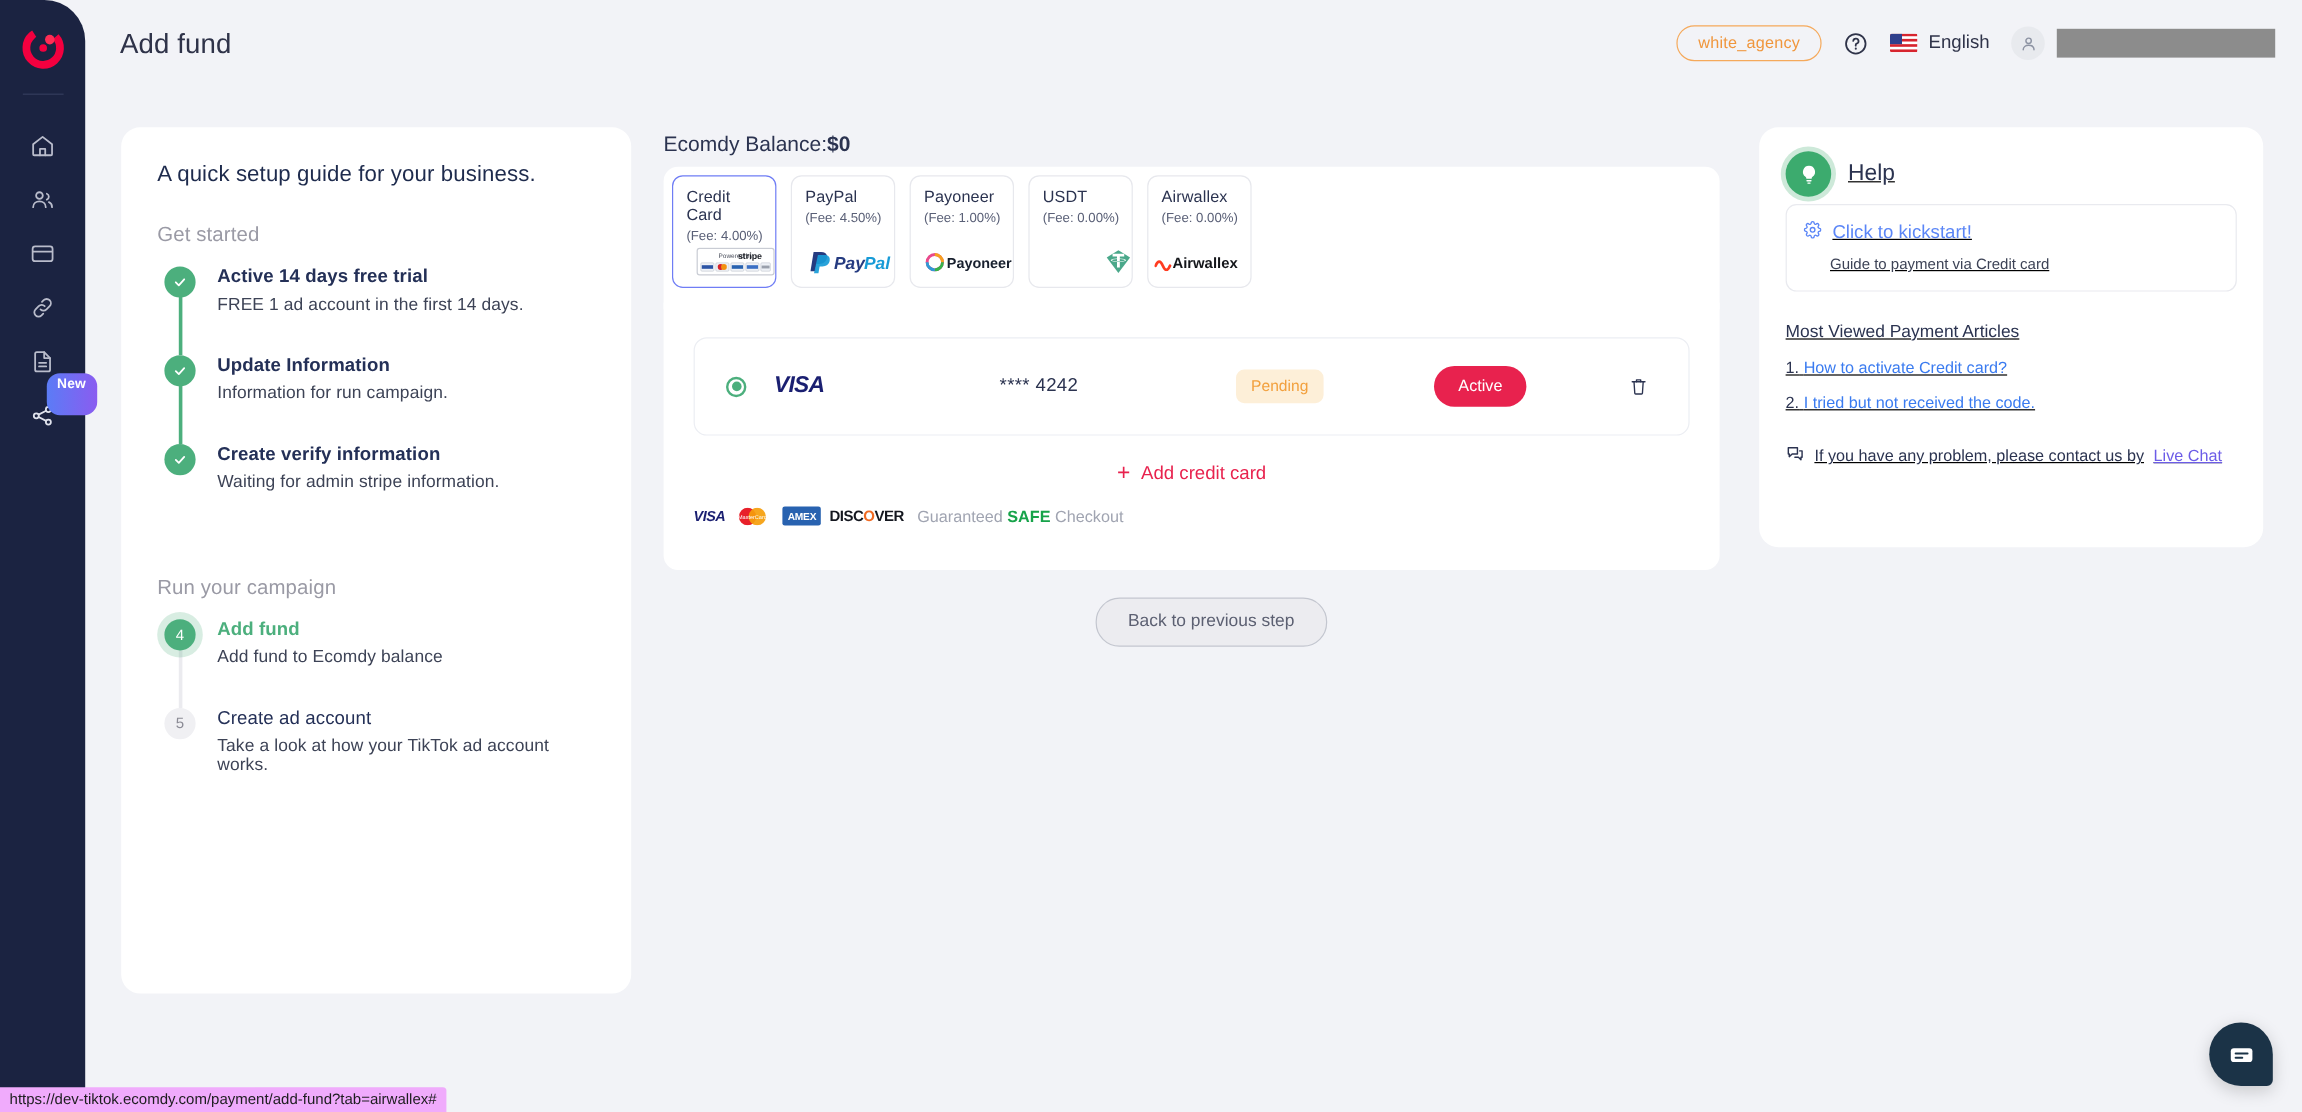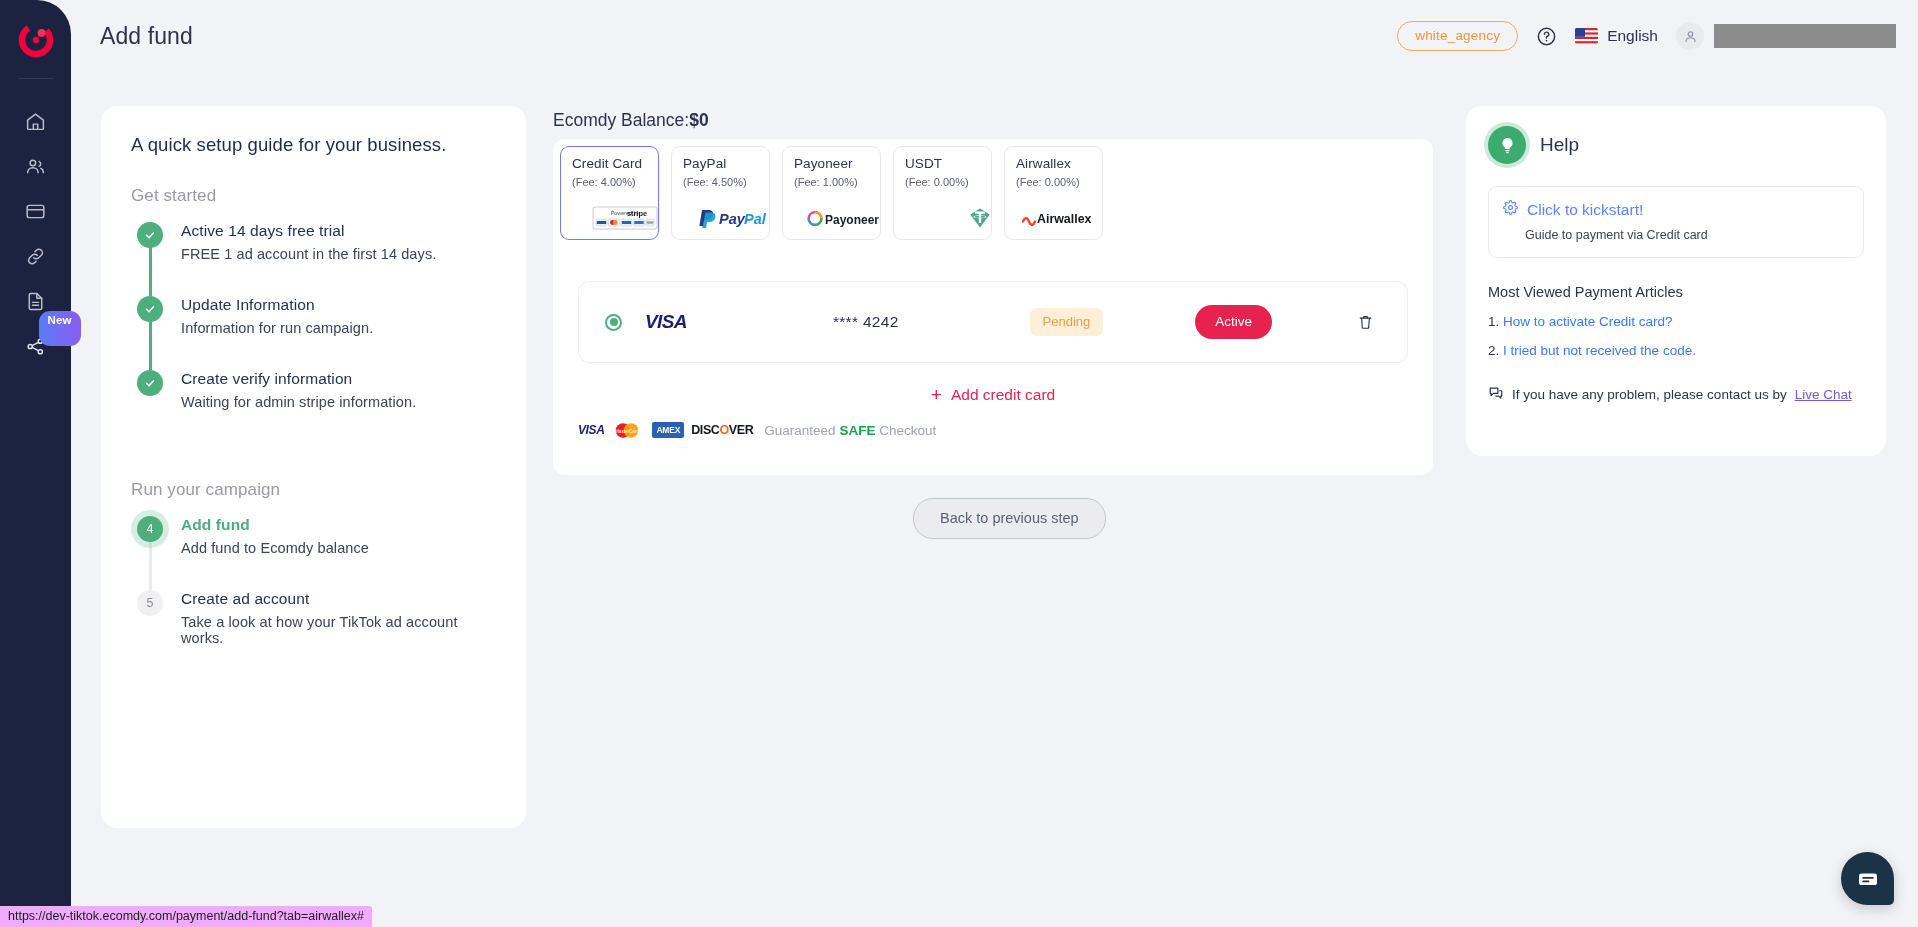--- a/index.html
+++ b/index.html
@@ -79,39 +79,39 @@
     width: 26px; height: 26px; border-radius: 50%;
     display: flex; align-items: center; justify-content: center;
     font-size: 12.5px; color: #fff; flex: 0 0 26px; z-index: 2;
   }
   .bullet.done { background: #4caf7d; }
   .bullet.current { background: #4caf7d; box-shadow: 0 0 0 6px rgba(76,175,125,.22); }
   .bullet.todo { background: #f0f0f3; color: #8b8b95; box-shadow:none;}
   .connector { width: 3px; flex: 1; background: #4caf7d; margin-top: -2px; }
   .connector.grey { background: #ebebef; }
   .step-body { padding-left: 12px; padding-bottom: 34px; }
-  .step-title { font-size: 15.5px; color: #243057; font-weight: 400; letter-spacing:.1px;}
+  .step-title { font-size: 15.5px; color: #243057; font-weight: 700; letter-spacing:.1px;}
   .step-title.green { color: #4caf7d; font-weight: 600; }
   .step-title.plain { font-weight: 400; color:#243057;}
   .step-desc { font-size: 14.5px; color: #3d4356; margin-top: 6px; letter-spacing:.1px;}
 
   
   .balance {
     position: absolute; left: 553px; top: 110px;
     font-size: 17.5px; color: #2b3350;
   }
   .balance b { font-weight: 700; }
   .tabs-panel {
     position: absolute; left: 553px; top: 139px;
     width: 880px; height: 119px;
     background: #fff; border-radius: 12px 12px 0 0;
     display: flex; align-items: flex-start; gap: 12px; padding: 7px 0 0 7px;
   }
   .tab {
-    width: 99px; height: 94px; border: 1px solid #e7e8ed; border-radius: 9px;
+    width: 87px; height: 94px; border: 1px solid #e7e8ed; border-radius: 9px;
     background: #fff; padding: 9px 9px 0 11px; cursor: pointer; position: relative;
   }
   .tab.active { border: 1.5px solid #6f7df5; }
   .tab-name { font-size: 13.5px; color: #2b3350; letter-spacing:.1px;}
   .tab-fee { font-size: 11px; color: #5a6077; margin-top: 5px; }
   .tab-logo { position: absolute; bottom: 10px; left: 0; width: 100%; display: flex; align-items: center; justify-content: flex-end; height: 22px;}
 
   .cards-panel {
     position: absolute; left: 553px; top: 252px;
     width: 880px; height: 223px;
@@ -158,31 +158,31 @@
   .back-btn {
     position: absolute; left: 913px; top: 498px;
     padding: 11px 26px 12px; border-radius: 20px; border: 1px solid #c3c6cf;
     background: #ececf0; color: #5c6072; font-size: 14.5px; cursor: pointer;
   }
 
   
   .help-panel {
     position: absolute; left: 1466px; top: 106px;
     width: 420px; height: 350px;
-    background: #fff; border-radius: 16px; padding: 20px 22px 0 22px;
+    background: #fff; border-radius: 16px; padding: 20px 22px 0 22px; text-decoration: underline;
   }
   .help-head { display: flex; align-items: center; gap: 14px; }
   .bulb {
     width: 38px; height: 38px; border-radius: 50%; background: #3cab6e;
     box-shadow: 0 0 0 4px rgba(60,171,110,.26);
     display: flex; align-items: center; justify-content: center;
   }
   .help-title { font-size: 19px; color: #2b3350; }
   .kickstart {
-    margin-top: 22px; border: 1px solid #e9eaef; border-radius: 9px; padding: 13px 14px 15px;
+    margin-top: 6px; border: 1px solid #e9eaef; border-radius: 9px; padding: 13px 14px 15px;
     cursor: pointer;
   }
   .kickstart-top { display: flex; align-items: center; gap: 9px; }
   .kickstart-link { color: #5b86f7; font-size: 15.5px; }
   .kickstart-sub { margin-top: 9px; margin-left: 22px; font-size: 12.5px; color: #3d4356; }
   .mvp-title { margin-top: 26px; font-size: 14.5px; color: #2b3350; }
   .article { margin-top: 14px; font-size: 13.5px; color: #2b3350; }
   .article a { color: #3a7bf0; text-decoration: none; cursor: pointer; }
   .contact-row { margin-top: 27px; display: flex; align-items: center; gap: 8px; font-size: 13.5px; color: #2b3350; }
   .contact-row a { color: #6c5ce7; text-decoration: underline; cursor: pointer; }

